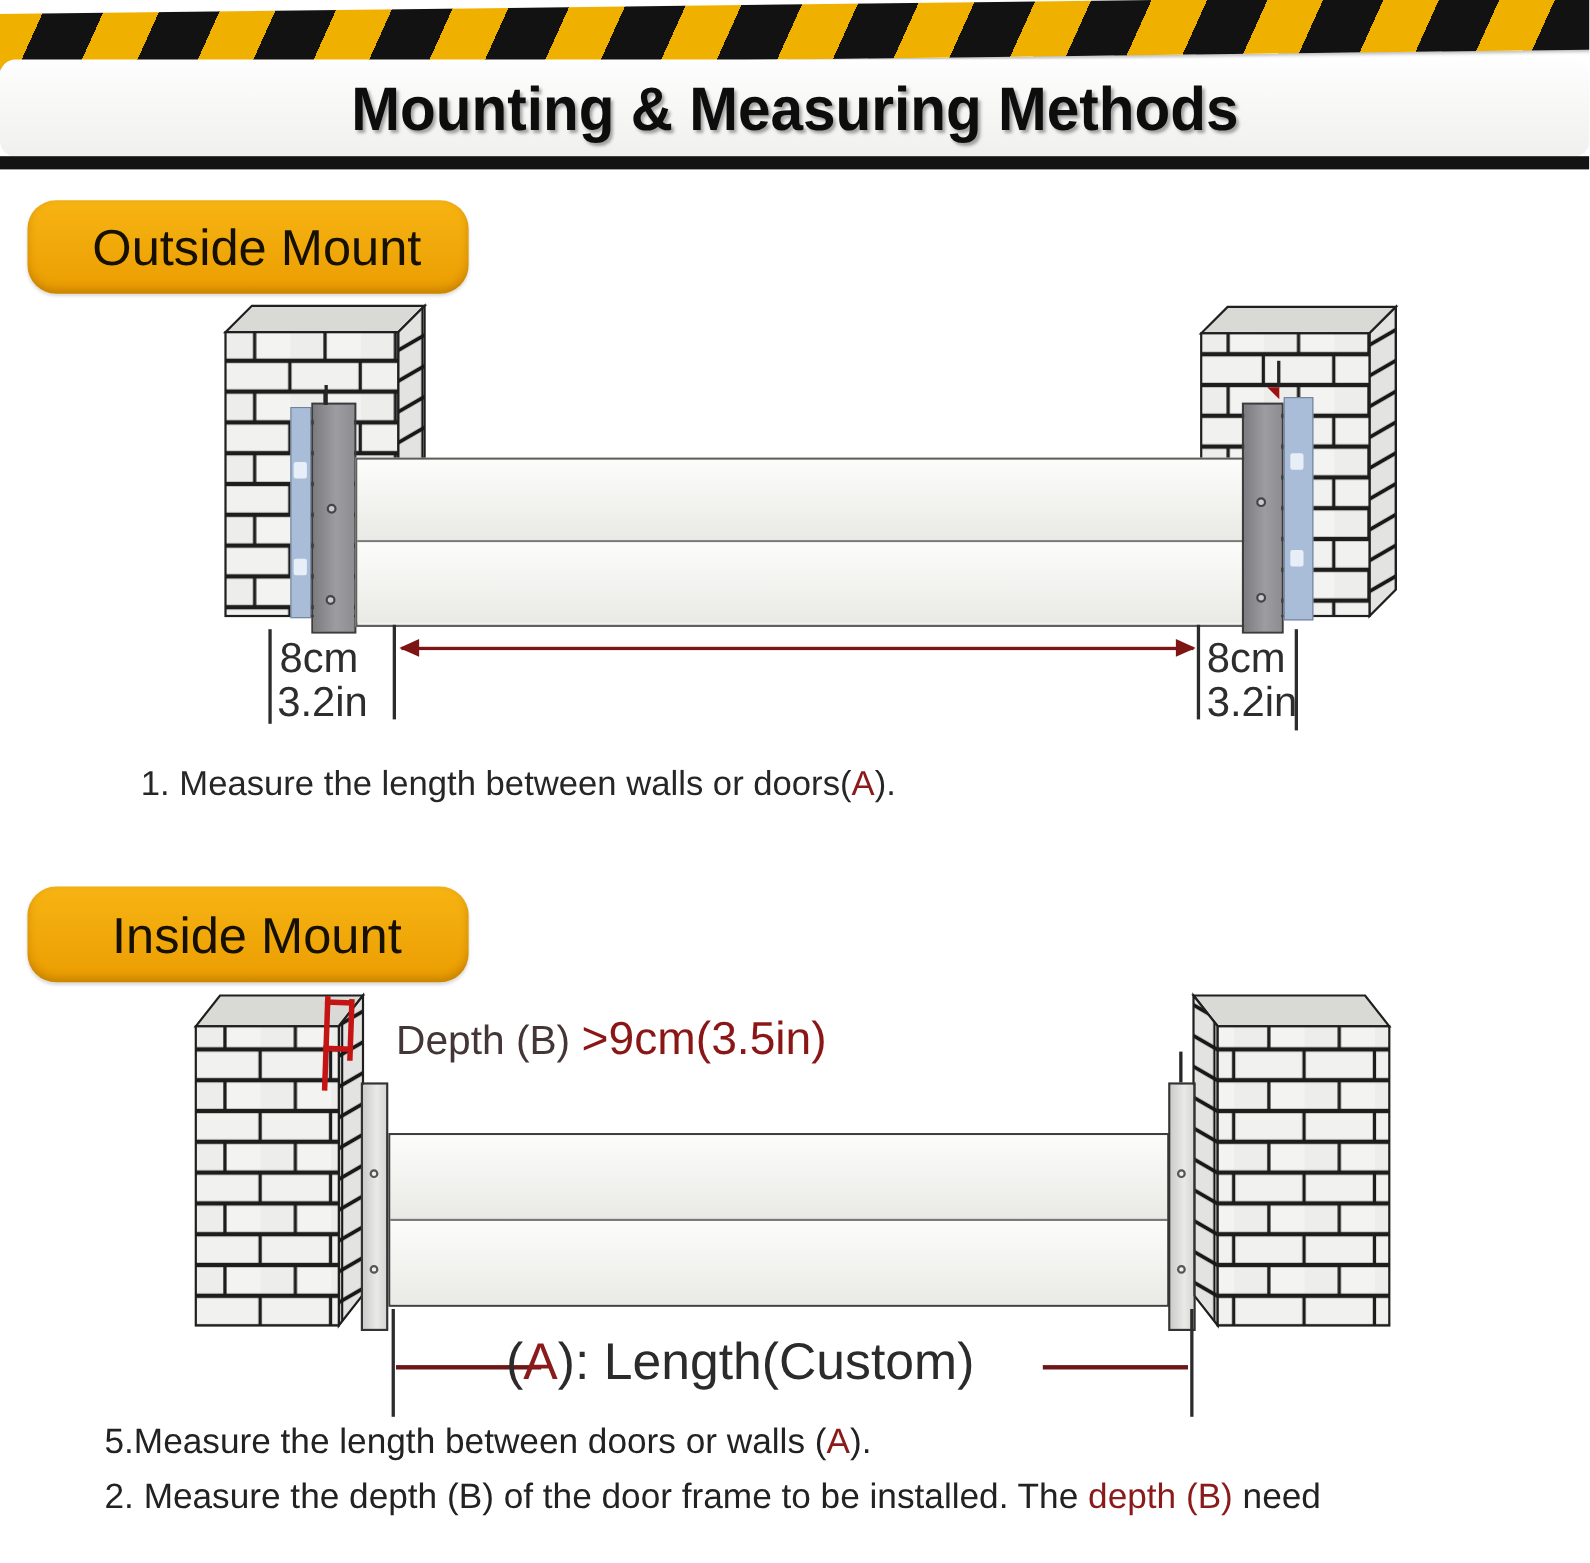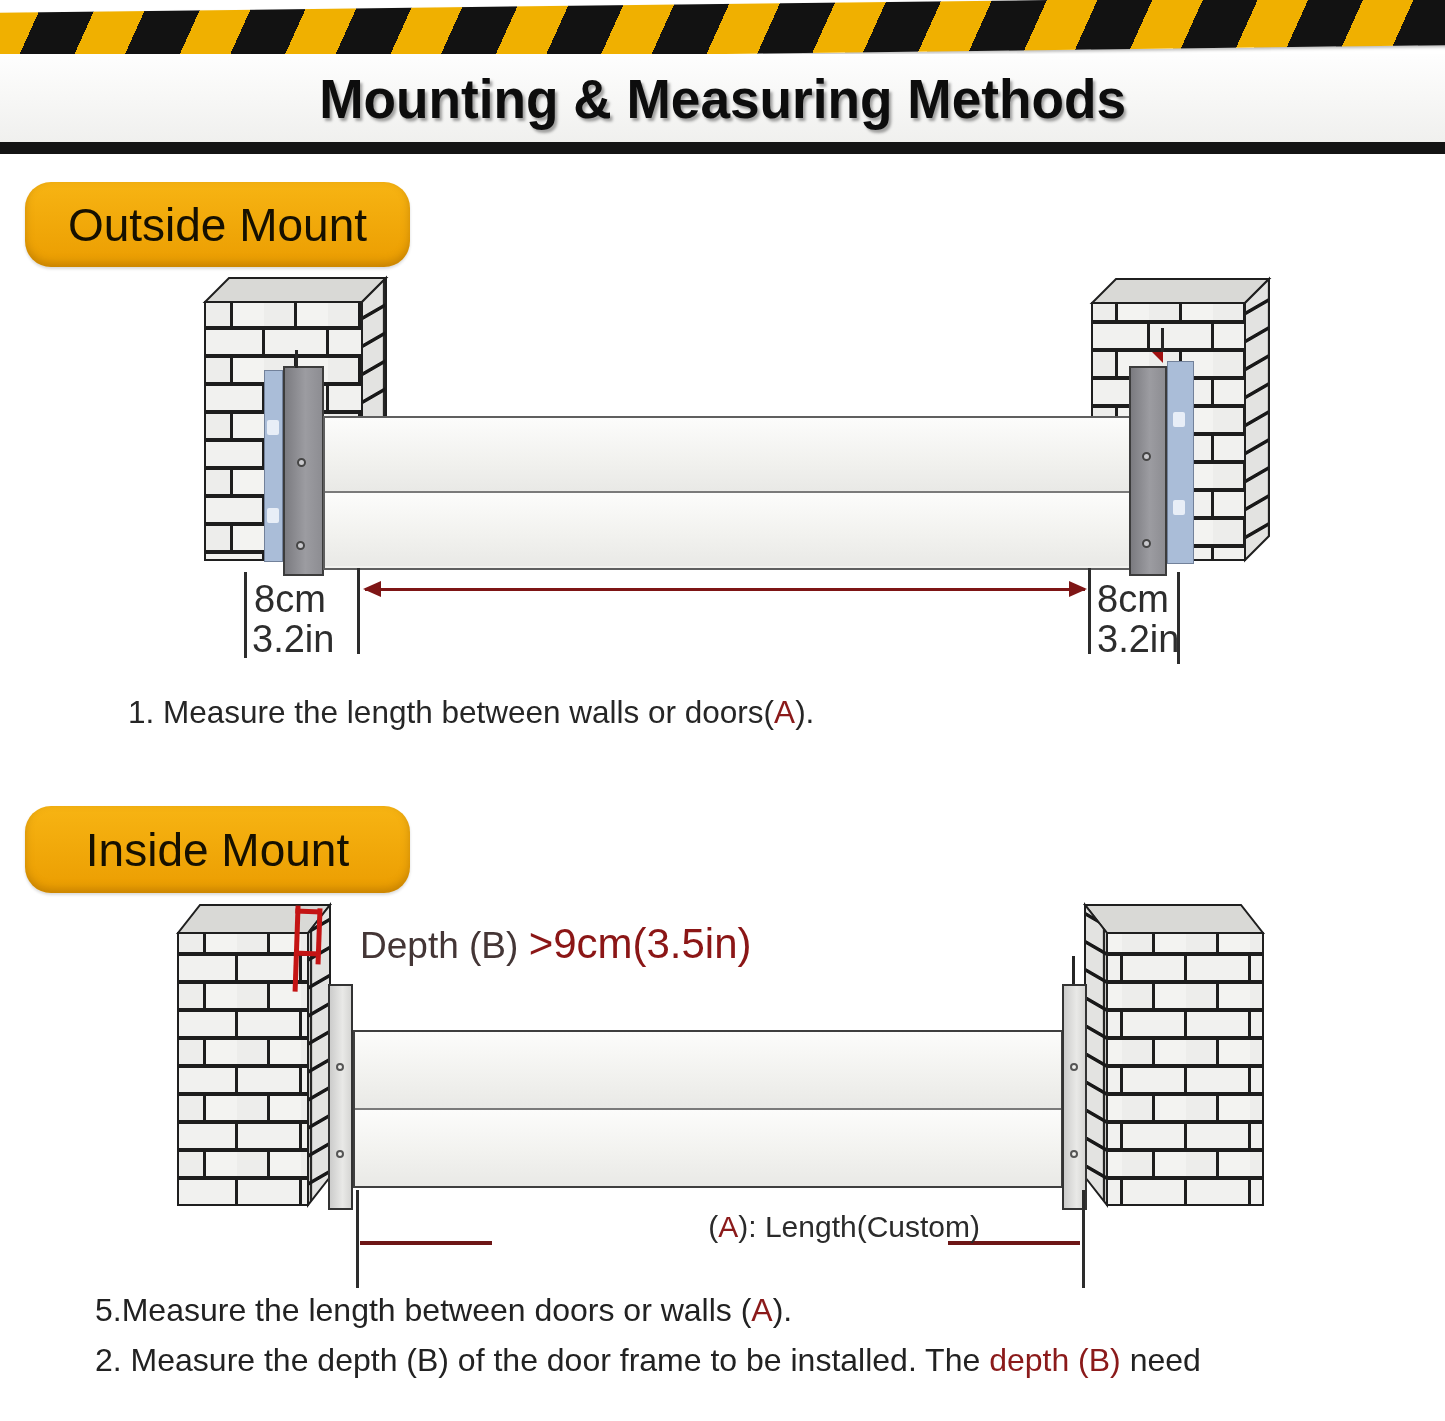--- a/index.html
+++ b/index.html
@@ -3,28 +3,28 @@
 <meta charset="utf-8">
 <style>
   html,body{margin:0;padding:0;background:#ffffff;}
   #canvas{position:relative;width:1445px;height:1421px;background:#ffffff;overflow:hidden;
           font-family:"Liberation Sans",sans-serif;color:#262626;}
   
   .hazard{position:absolute;left:-12px;top:4px;width:1470px;height:50px;
           background:repeating-linear-gradient(115deg,#f0b000 0 46px,#121212 46px 96px);
           transform:rotate(-0.7deg);box-shadow:0 2px 3px rgba(0,0,0,.25);}
   .titlebar{position:absolute;left:0;top:54px;width:1445px;height:88px;
-            background:linear-gradient(#fefefe,#f0f0ee);display:flex;align-items:center;justify-content:center;}
+            background:linear-gradient(#fefefe,#f0f0ee);display:flex;align-items:center;justify-content:center;border-radius:14px;}
   .title{font-size:56px;font-weight:bold;color:#0d0d0d;letter-spacing:0px;
          transform:scaleX(.95);text-shadow:2.5px 3px 3px rgba(0,0,0,.35);}
   .blackbar{position:absolute;left:0;top:142px;width:1445px;height:12px;background:#141414;}
   
   .badge{position:absolute;left:25px;width:385px;height:85px;border-radius:26px;
          background:linear-gradient(#f7b413,#eb9d01);display:flex;align-items:center;justify-content:center;
-         font-size:46px;color:#161000;box-shadow:inset 0 -4px 8px rgba(150,95,0,.45),0 2px 3px rgba(0,0,0,.15);}
+         font-size:46px;color:#161000;box-shadow:inset 0 -4px 8px rgba(150,95,0,.45),0 2px 3px rgba(0,0,0,.15);padding-left:16px;}
   #badge-outside{top:182px;}
   #badge-inside{top:806px;height:87px;}
   
   .abs{position:absolute;}
   .channel-dark{background:linear-gradient(to right,#7b7b80,#9c9ca1 55%,#8d8d92);border:2px solid #3c3c3c;box-sizing:border-box;}
   .channel-light{background:linear-gradient(to right,#cccccb,#e9e9e7 60%,#d6d6d4);border:2px solid #333;box-sizing:border-box;}
   .bluestrip{background:#aabdd8;border:1px solid #72819a;box-sizing:border-box;}
   .spot{position:absolute;width:12px;height:15px;background:#e8eef7;border-radius:2px;}
   .hole{position:absolute;width:9px;height:9px;border-radius:50%;background:#c9c9cd;border:2px solid #454545;box-sizing:border-box;}
   .hole-light{background:#efefec;border-color:#555;}
@@ -41,21 +41,21 @@
   .dim-arrow:after{right:-2px;border-left:18px solid #7e1515;}
   .dim-text{position:absolute;font-size:38px;color:#2d2d2d;}
   .span-label{position:absolute;text-align:center;font-size:37px;color:#2f2f2f;}
   .em-red{color:#8b1a1a;}
   .big-A{color:#b30000;font-weight:bold;font-size:44px;}
   .steps{position:absolute;font-size:31.5px;color:#262626;text-align:center;}
   .steps2{position:absolute;font-size:32px;color:#222;}
   .depth-label{position:absolute;font-size:37px;color:#443636;}
   .depth-label .val{font-size:42px;color:#8b1616;}
   .redseg{position:absolute;height:3.5px;background:#6d1616;}
-  .len-label{position:absolute;text-align:right;font-size:30px;color:#2b2b2b;}
+  .len-label{position:absolute;text-align:left;font-size:47px;color:#2b2b2b;}
   .bracket-bar{position:absolute;background:#c41414;}
   svg{display:block;}
 </style>
 </head>
 <body>
 
 <div id="canvas">
 
   <svg width="0" height="0">
     <defs>

